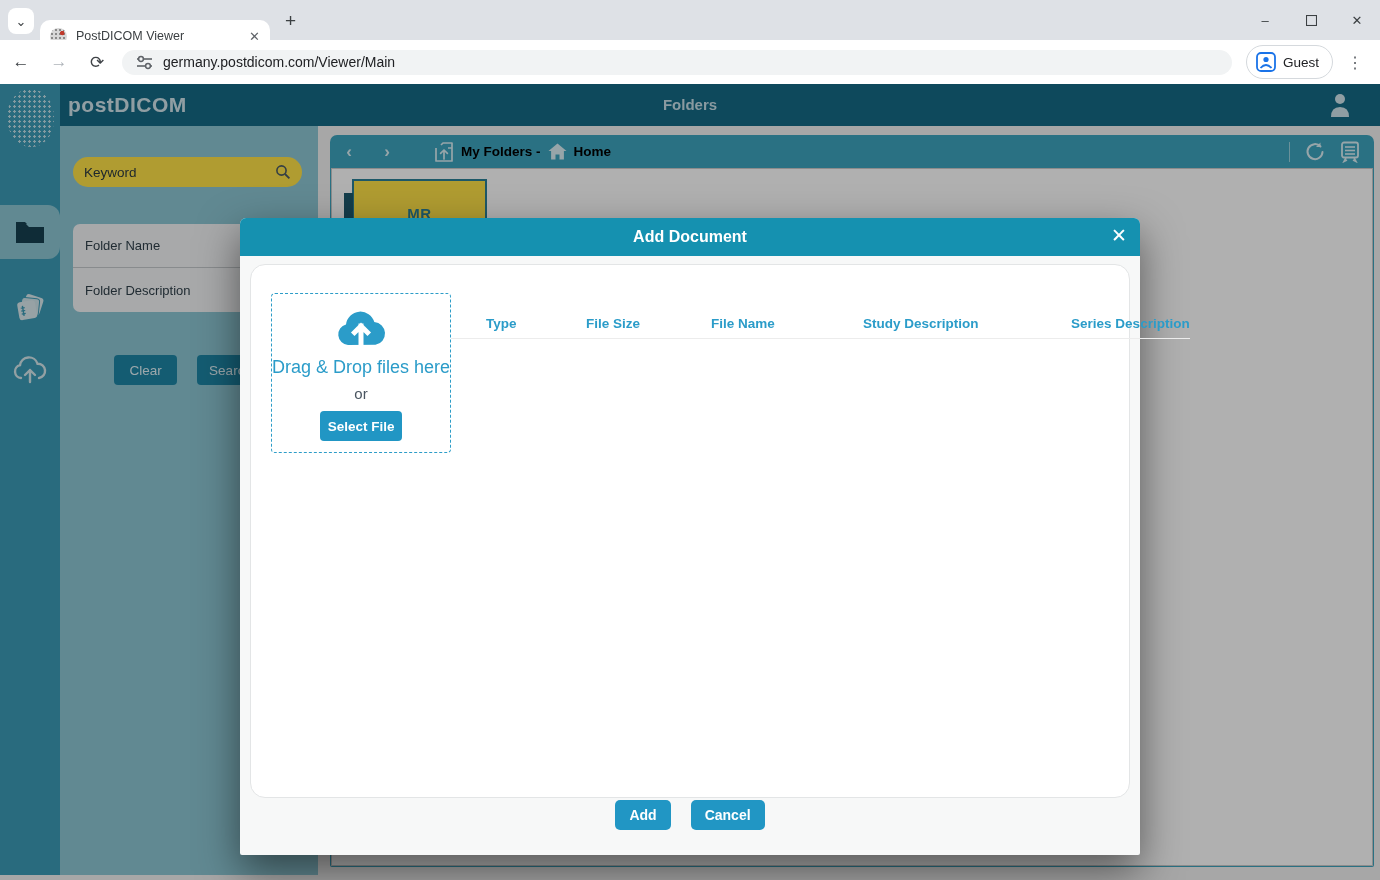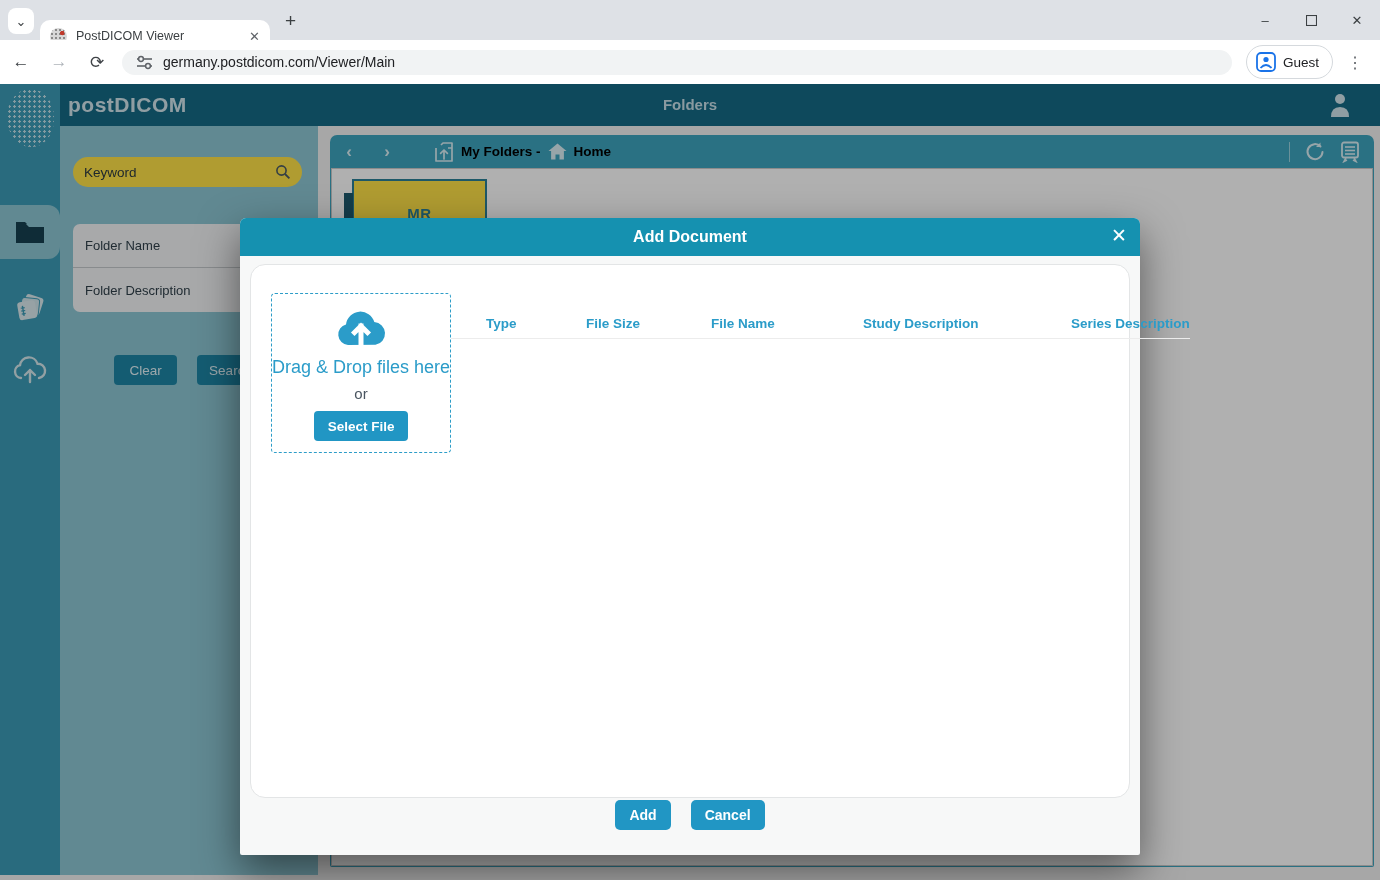--- a/index.html
+++ b/index.html
@@ -73,21 +73,21 @@
   
   .modal { position:absolute; left:240px; top:134px; width:900px; height:637px; z-index:10; box-shadow:0 16px 42px rgba(0,0,0,0.5); border-radius:6px 6px 2px 2px; background:#f7f8f8; display:flex; flex-direction:column; }
   .modal-header { height:38px; background:#1591b0; border-radius:6px 6px 0 0; display:flex; align-items:center; justify-content:center; position:relative; }
   .modal-title { color:#ffffff; font-size:16px; font-weight:bold; }
   .modal-close { position:absolute; right:13px; top:7px; color:#fff; font-size:19px; line-height:22px; }
   .modal-body { flex:1; padding:8px 10px 0 10px; }
   .white-panel { background:#ffffff; border:1px solid #e3e5e6; border-radius:15px; height:534px; display:flex; flex-direction:row; padding:28px 20px 20px 20px; }
   .dropzone { border:1.5px dashed #2d9dc8; border-radius:4px; height:160px; flex:0 0 auto; display:flex; flex-direction:column; align-items:center; justify-content:center; background:#fff; }
   .drag-text { color:#2b9cc9; font-size:18px; margin-top:10px; }
   .or-text { color:#4a5560; font-size:15px; margin-top:7px; }
-  .selectfile-btn { margin-top:9px; height:30px; width:94px; background:#2196c4; border:none; border-radius:4px; color:#fff; font-weight:bold; font-size:13.5px; font-family:"Liberation Sans",sans-serif; }
+  .selectfile-btn { margin-top:9px; height:30px; width:82px; background:#2196c4; border:none; border-radius:4px; color:#fff; font-weight:bold; font-size:13.5px; font-family:"Liberation Sans",sans-serif; }
   .table-header { display:flex; align-items:center; height:30px; margin-top:16px; border-bottom:1px solid #ececec; padding-left:35px; flex:0 0 auto; }
   .th { color:#2b9cc9; font-size:13.5px; font-weight:bold; }
   .th.c0{width:100px;} .th.c1{width:125px;} .th.c2{width:152px;} .th.c3{width:208px;} .th.c4{flex:1;}
   .table-body { flex:1; border-bottom:1px solid #e3e3e3; margin-bottom:2px; }
   .modal-footer { height:55px; display:flex; align-items:flex-start; justify-content:center; gap:20px; }
   .footer-btn { height:30px; background:#2196c4; border:none; border-radius:5px; color:#fff; font-weight:bold; font-size:14px; padding:0 14px; font-family:"Liberation Sans",sans-serif; }
 
   svg { display:block; }
 </style>
 </head>

